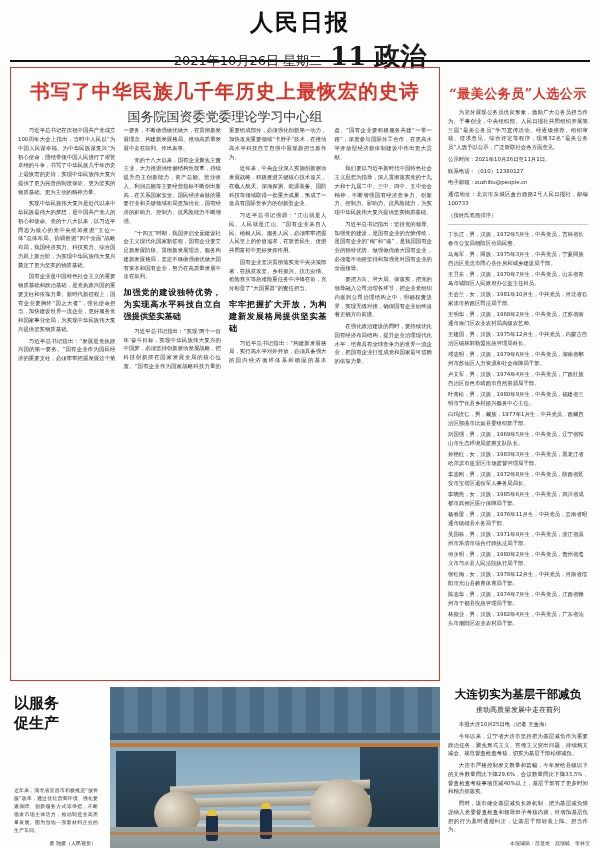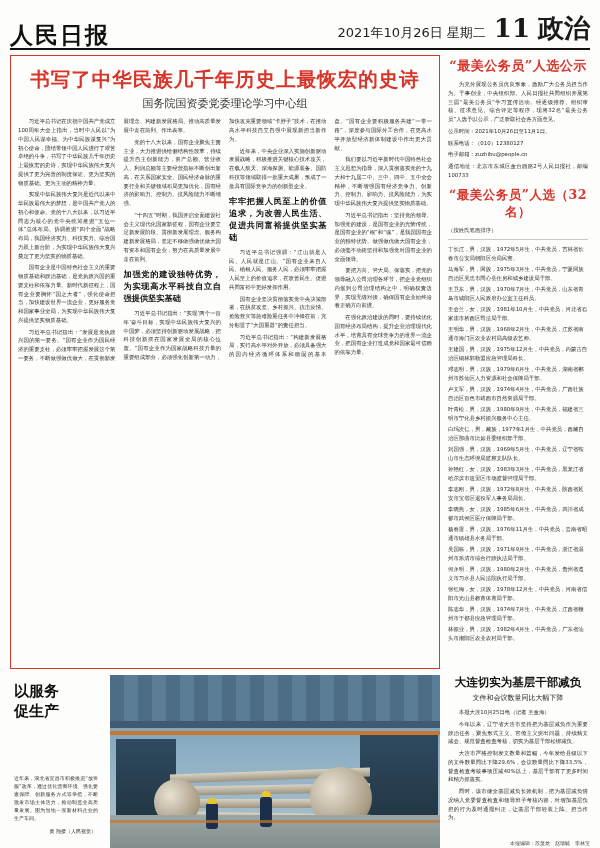--- a/index.html
+++ b/index.html
@@ -7,52 +7,52 @@
     width:600px;height:848px;
     background:#fdfdfb;
     font-family:"DejaVu Sans","Liberation Sans",sans-serif;
     color:#1a1a1a;
     overflow:hidden;
     position:relative;
   }
   .page{width:600px;height:848px;position:relative;box-sizing:border-box;padding:6px 10px 4px 10px;}
 
   
-  .masthead{display:flex;align-items:flex-end;justify-content:space-between;height:40px;border-bottom:2px solid #111;padding-bottom:2px;}
+  .masthead{display:flex;align-items:center;justify-content:space-between;height:40px;border-bottom:2px solid #111;padding-bottom:14px;flex-direction:column;}
   .logo{font-family:"DejaVu Serif","Liberation Serif",serif;font-weight:bold;font-size:23px;letter-spacing:2px;color:#111;line-height:1;padding-top:4px;}
   .mast-right{display:flex;align-items:baseline;gap:8px;padding-top:6px;}
   .mast-date{font-size:13px;color:#222;}
   .mast-page{font-family:"DejaVu Serif","Liberation Serif",serif;font-size:26px;font-weight:bold;line-height:1;}
   .mast-sec{font-family:"DejaVu Serif","Liberation Serif",serif;font-size:26px;font-weight:bold;}
 
   
   .body-grid{display:flex;gap:8px;margin-top:5px;height:614px;}
   .left-block{width:430px;position:relative;border:1px solid #d9362b;box-sizing:border-box;padding:6px 7px;}
   .right-block{width:140px;position:relative;}
 
   
   .main-headline{
     font-family:"DejaVu Serif","Liberation Serif",serif;
     font-weight:bold;font-size:19.5px;color:#d8342a;text-align:center;
     letter-spacing:1px;line-height:1.25;margin:6px 0 4px 0;
   }
-  .byline{text-align:center;font-size:11px;color:#333;margin-bottom:6px;}
+  .byline{text-align:center;font-size:13px;color:#333;}
 
   .cols{column-count:4;column-gap:8px;column-rule:0;font-size:5.4px;line-height:1.62;text-align:justify;color:#2a2a2a;}
   .cols p{margin:0 0 3px 0;text-indent:2em;}
   .sub-h{
     font-family:"DejaVu Serif","Liberation Serif",serif;
     font-weight:bold;font-size:8.2px;line-height:1.45;color:#111;
     margin:6px 0 4px 0;text-indent:0;break-inside:avoid;
   }
 
   
   .rt-title{
     font-family:"DejaVu Serif","Liberation Serif",serif;
-    font-weight:bold;font-size:13px;color:#d8342a;text-align:center;margin:2px 0 5px 0;letter-spacing:.5px;
+    font-weight:bold;font-size:13px;color:#d8342a;text-align:center;margin:18px 0 5px 0;letter-spacing:.5px;
   }
   .rt-title2{
     font-family:"DejaVu Serif","Liberation Serif",serif;
     font-weight:bold;font-size:12.5px;color:#d8342a;text-align:center;margin:7px 0 5px 0;letter-spacing:.5px;
   }
   .rt-body{font-size:5.4px;line-height:1.62;text-align:justify;color:#2a2a2a;}
   .rt-body p{margin:0 0 3px 0;text-indent:2em;}
   .rt-body p.noind{text-indent:0;}
   .rt-rule{border:0;border-top:1px solid #c8c8c8;margin:5px 0;}
   .rt-names{font-size:5.4px;line-height:1.62;color:#2a2a2a;}
@@ -112,44 +112,43 @@
         <p>国有企业是中国特色社会主义的重要物质基础和政治基础，是党执政兴国的重要支柱和依靠力量。新时代新征程上，国有企业要胸怀“国之大者”，强化使命担当，加快建设世界一流企业，更好服务党和国家事业全局，为实现中华民族伟大复兴提供坚实物质基础。</p>
 
         <p>习近平总书记指出：“发展是党执政兴国的第一要务。”国有企业作为国民经济的重要支柱，必须牢牢把握发展这个第一要务，不断做强做优做大，在贯彻新发展理念、构建新发展格局、推动高质量发展中走在前列、作出表率。</p>
         <p>党的十八大以来，国有企业聚焦主责主业，大力推进供给侧结构性改革，持续提升自主创新能力，资产总额、营业收入、利润总额等主要经营指标不断创出新高，在关系国家安全、国民经济命脉的重要行业和关键领域布局更加优化，国有经济的影响力、控制力、抗风险能力不断增强。</p>
         <p>“十四五”时期，我国开启全面建设社会主义现代化国家新征程，国有企业要立足新发展阶段、贯彻新发展理念、服务构建新发展格局，坚定不移做强做优做大国有资本和国有企业，努力在高质量发展中走在前列。</p>
 
         <div class="sub-h">加强党的建设独特优势，为实现高水平科技自立自强提供坚实基础</div>
         <p>习近平总书记指出：“实现‘两个一百年’奋斗目标，实现中华民族伟大复兴的中国梦，必须坚持创新驱动发展战略，把科技创新摆在国家发展全局的核心位置。”国有企业作为国家战略科技力量的重要组成部分，必须强化创新第一动力，加快攻克重要领域“卡脖子”技术，在推动高水平科技自立自强中展现新担当新作为。</p>
         <p>近年来，中央企业深入实施创新驱动发展战略，积极推进关键核心技术攻关，在载人航天、深海探测、能源装备、国防科技等领域取得一批重大成果，形成了一批具有国际竞争力的创新型企业。</p>
 
-        <div class="sub-h">牢牢把握人民至上的价值追求，为改善人民生活、促进共同富裕提供坚实基础</div>
         <p>习近平总书记强调：“江山就是人民、人民就是江山。”国有企业来自人民、植根人民、服务人民，必须牢牢把握人民至上的价值追求，在改善民生、促进共同富裕中更好发挥作用。</p>
         <p>国有企业坚决贯彻落实党中央决策部署，在脱贫攻坚、乡村振兴、抗击疫情、抢险救灾等急难险重任务中冲锋在前，充分彰显了“大国重器”的责任担当。</p>
 
+        <div class="sub-h">牢牢把握扩大开放，为构建新发展格局提供坚实基础</div>
         <p>习近平总书记指出：“构建新发展格局，实行高水平对外开放，必须具备强大的国内经济循环体系和稳固的基本盘。”国有企业要积极服务共建“一带一路”，深度参与国际分工合作，在更高水平开放型经济新体制建设中作出更大贡献。</p>
         <p>我们要以习近平新时代中国特色社会主义思想为指导，深入贯彻落实党的十九大和十九届二中、三中、四中、五中全会精神，不断增强国有经济竞争力、创新力、控制力、影响力、抗风险能力，为实现中华民族伟大复兴提供坚实物质基础。</p>
 
         <p>习近平总书记指出：坚持党的领导、加强党的建设，是国有企业的光荣传统，是国有企业的“根”和“魂”，是我国国有企业的独特优势。做强做优做大国有企业，必须毫不动摇坚持和加强党对国有企业的全面领导。</p>
         <p>要把方向、管大局、保落实，把党的领导融入公司治理各环节，把企业党组织内嵌到公司治理结构之中，明确权责边界，实现无缝对接，确保国有企业始终沿着正确方向前进。</p>
         <p>在强化政治建设的同时，要持续优化国有经济布局结构，提升企业治理现代化水平，培育具有全球竞争力的世界一流企业，把国有企业打造成党和国家最可信赖的依靠力量。</p>
       </div>
     </div>
 
     <div class="right-block">
       <div class="rt-title">“最美公务员”人选公示</div>
       <div class="rt-body">
         <p>为充分展现公务员优良形象，激励广大公务员担当作为、干事创业，中央组织部、人民日报社共同组织开展第三届“最美公务员”学习宣传活动。经逐级推荐、组织审核、征求意见、综合评定等程序，现将32名“最美公务员”人选予以公示，广泛听取社会各方面意见。</p>
         <p class="noind">公示时间：2021年10月26日至11月1日。</p>
         <p class="noind">联系电话：（010）12380127</p>
         <p class="noind">电子邮箱：zuzhibu@people.cn</p>
         <p class="noind">通信地址：北京市东城区金台西路2号人民日报社，邮编100733</p>
       </div>
 
-      <div class="rt-title2">“最美公务员”人选（32名）</div>
       <div class="rt-body">
         <p class="noind">（按姓氏笔画排序）</p>
       </div>
       <hr class="rt-rule">
       <div class="rt-names">
         <p>丁长江，男，汉族，1972年5月生，中共党员，吉林省长春市公安局朝阳区分局民警。</p>
         <p>马海军，男，回族，1975年3月生，中共党员，宁夏回族自治区吴忠市同心县住房和城乡建设局干部。</p>
         <p>王卫东，男，汉族，1970年7月生，中共党员，山东省青岛市城阳区人民政府办公室主任科员。</p>
         <p>王会兰，女，汉族，1981年10月生，中共党员，河北省石家庄市桥西区司法局干部。</p>
         <p>王明华，男，汉族，1968年2月生，中共党员，江苏省南通市海门区农业农村局高级农艺师。</p>
@@ -197,21 +196,21 @@
       <div class="ph-floor"></div>
       <div class="ph-worker" style="left:150px;top:122px;"></div>
       <div class="ph-helm" style="left:151px;top:116px;"></div>
       <div class="ph-worker" style="left:96px;top:128px;height:26px;"></div>
       <div class="ph-helm" style="left:97px;top:123px;"></div>
       <div class="ph-orange" style="left:0;bottom:50px;width:330px;height:3px;opacity:.7;"></div>
     </div>
 
     <div class="br">
       <div class="br-title">大连切实为基层干部减负</div>
-      <div class="br-sub">文件和会议数量同比大幅下降</div>
+      <div class="br-sub">推动高质量发展中走在前列</div>
       <div class="br-body">
         <p>本报大连10月25日电（记者 王金海）</p>
         <p>今年以来，辽宁省大连市坚持把为基层减负作为重要政治任务，聚焦形式主义、官僚主义突出问题，持续精文减会、规范督查检查考核，切实为基层干部松绑减负。</p>
         <p>大连市严格控制发文数量和篇幅，今年发给县级以下的文件数量同比下降29.6%，会议数量同比下降33.5%，督查检查考核事项压减40%以上，基层干部有了更多时间和精力抓落实。</p>
         <p>同时，该市健全基层减负长效机制，把为基层减负情况纳入党委督查检查和领导班子考核内容，对增加基层负担的行为及时通报纠正，让基层干部轻装上阵、担当作为。</p>
       </div>
     </div>
   </div>
 
   <div class="footer-note">本报编辑：苏显龙　赵瑞毓　李林宝</div>

